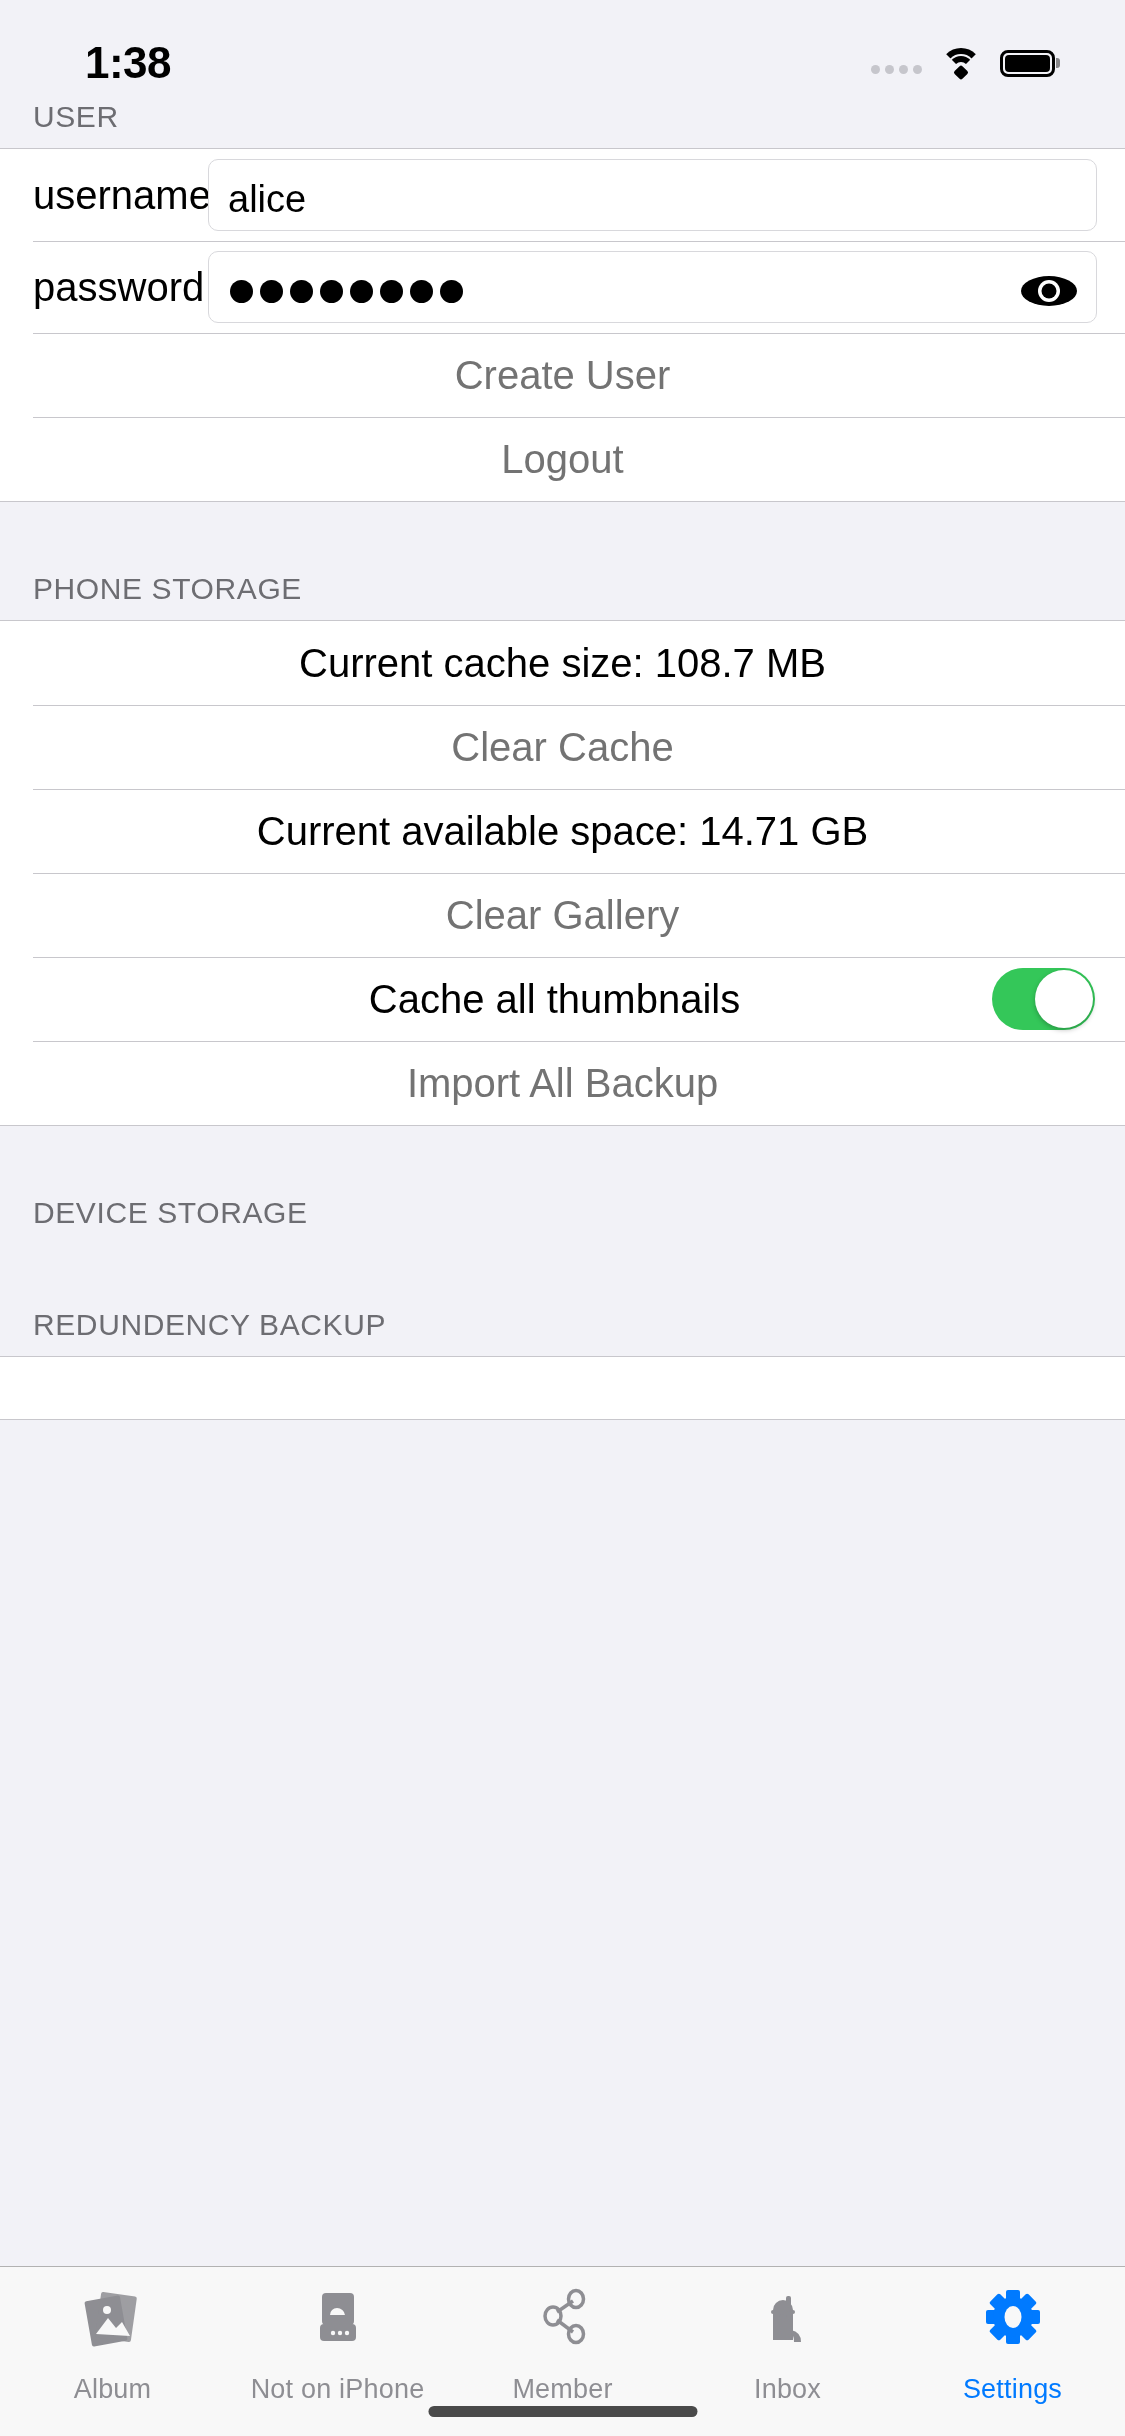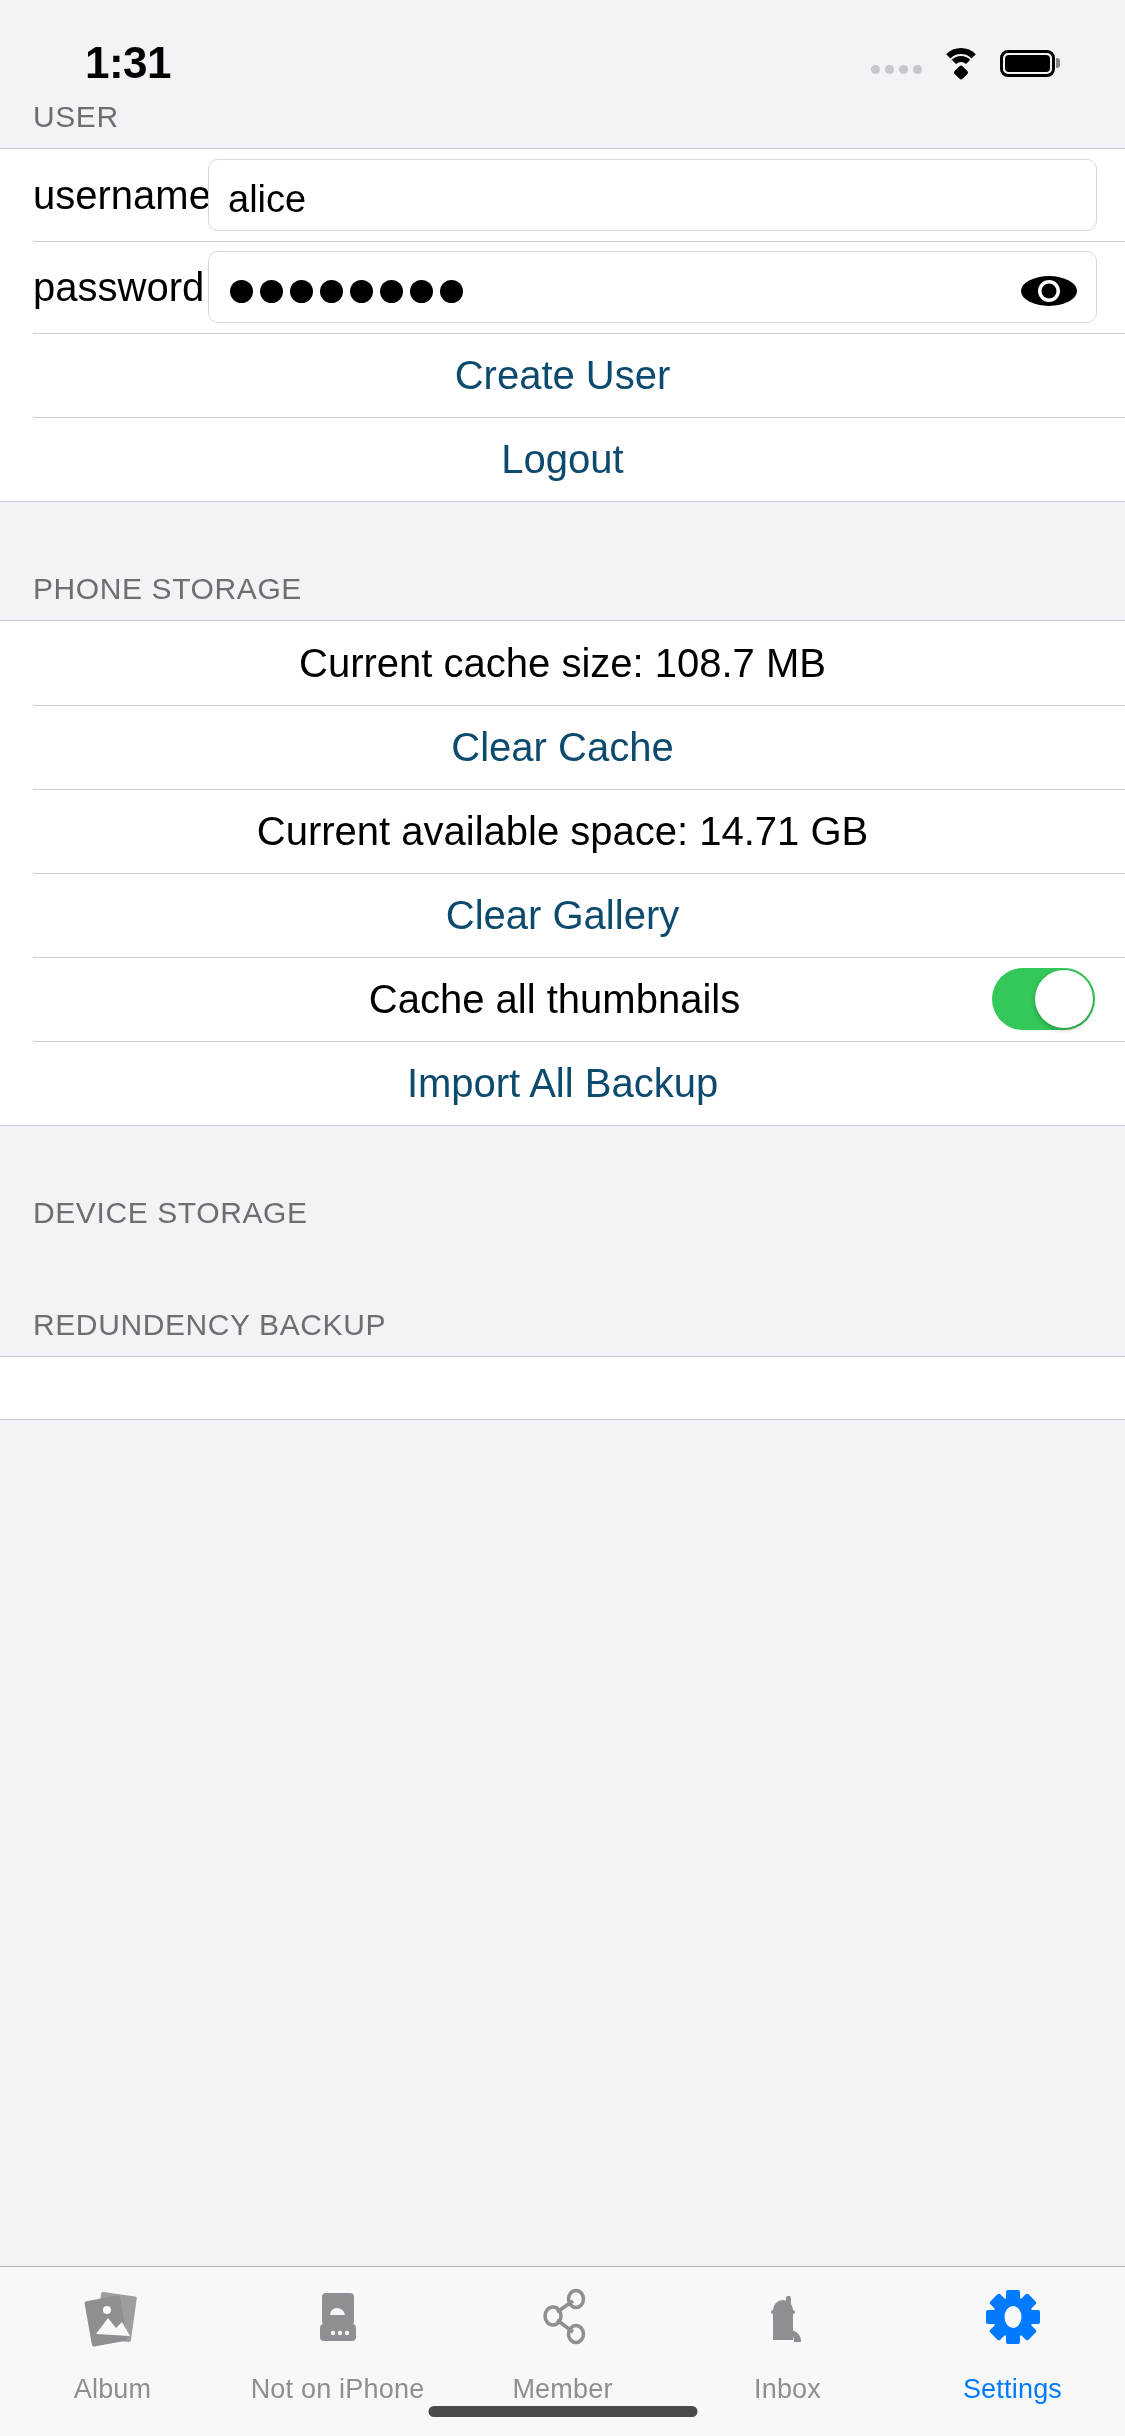--- a/index.html
+++ b/index.html
@@ -54,21 +54,21 @@
     flex:1 1 auto; height:72px; border:1px solid #d8d8dc; border-radius:10px;
     background:#fff; display:flex; align-items:center; padding:8px 16px 0 19px; position:relative;
   }
   .field-value { font-size:38px; color:#000; }
   .dots-value { display:flex; align-items:center; gap:7px; padding-left:2px; }
   .dots-value i { width:23px; height:23px; border-radius:50%; background:#000; display:block; }
   .eye-btn { margin-left:auto; width:62px; height:46px; display:flex; align-items:center; justify-content:center; }
 
   
   .action-row { height:84px; justify-content:center; }
-  .action-row .label { font-size:40px; color:#0c4a6e; }
+  .action-row .label { font-size:40px; color:#737373; }
   .info-row { height:84px; justify-content:center;align-items:center; }
   .info-row .label { font-size:40px; color:#000; }
   .toggle-row { height:84px; justify-content:center; padding:0 16px 0 0; }
   .toggle-row .label { font-size:40px; color:#000; }
   .switch {
     position:absolute; right:30px; top:50%; transform:translateY(-50%);
     width:103px; height:62px; border-radius:31px; background:#34c759;
   }
   .switch .knob {
     position:absolute; right:2px; top:2px; width:58px; height:58px; border-radius:50%;
@@ -88,21 +88,21 @@
 
   
   .home-bar { position:absolute; left:50%; bottom:19px; transform:translateX(-50%); width:269px; height:11px; border-radius:6px; background:#4a4a4a; }
 </style>
 </head>
 <body>
 
 <div class="phone">
 
   <div class="statusbar">
-    <div class="sb-time">1:31</div>
+    <div class="sb-time">1:38</div>
     <div class="sb-right">
       <div class="sb-dots">
           <i></i>
           <i></i>
           <i></i>
           <i></i>
         </div>
       <div class="wifi">
         <span class="a1"></span>
           <span class="a2"></span>

